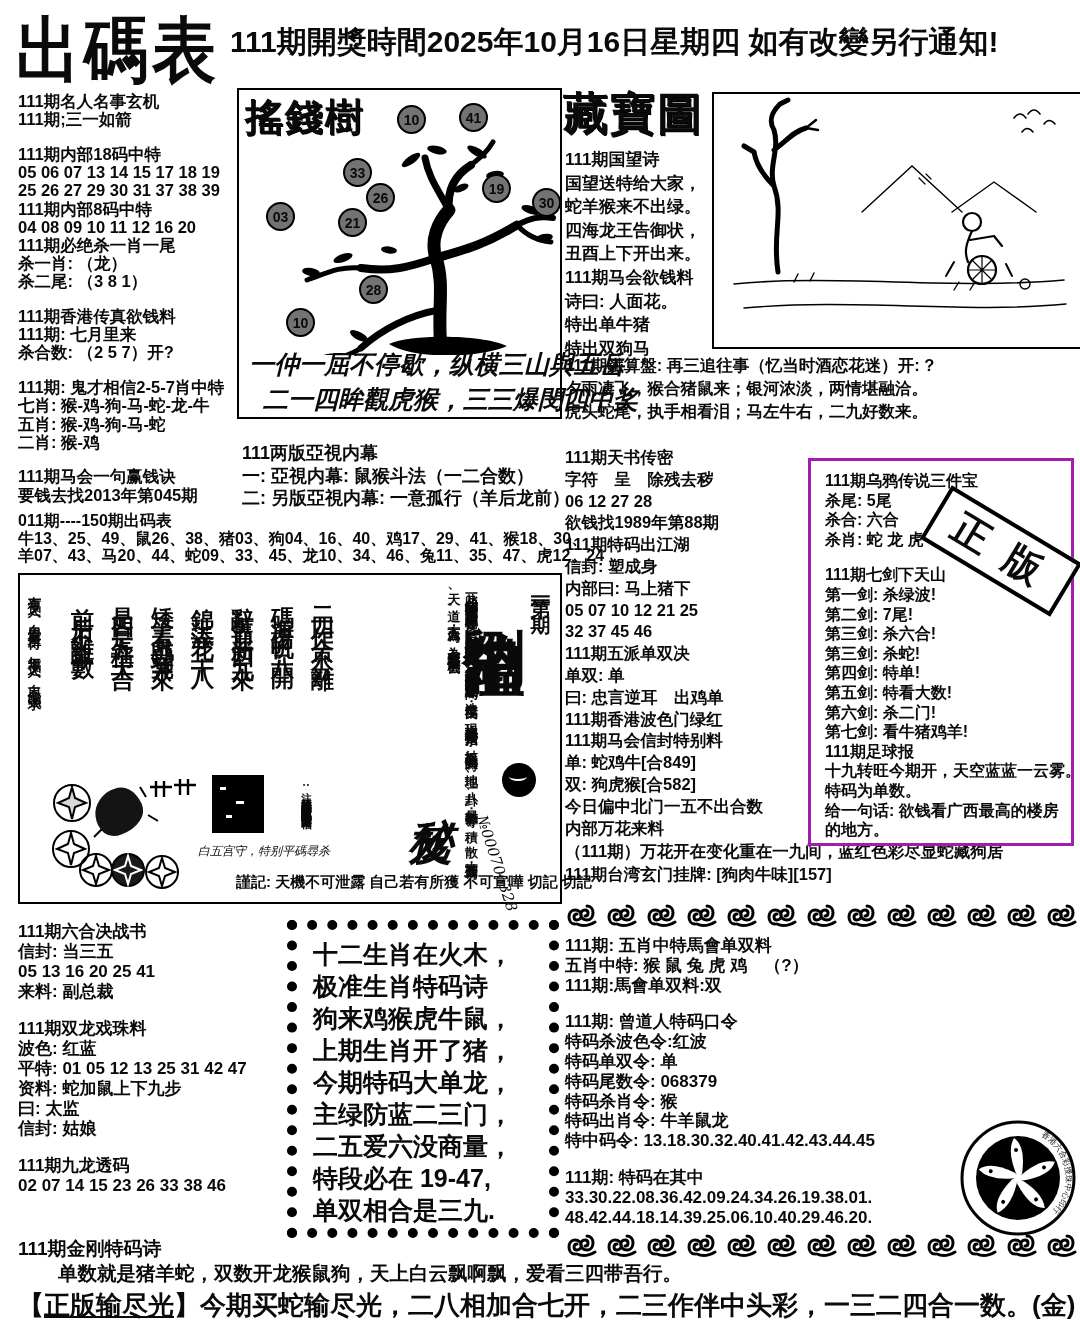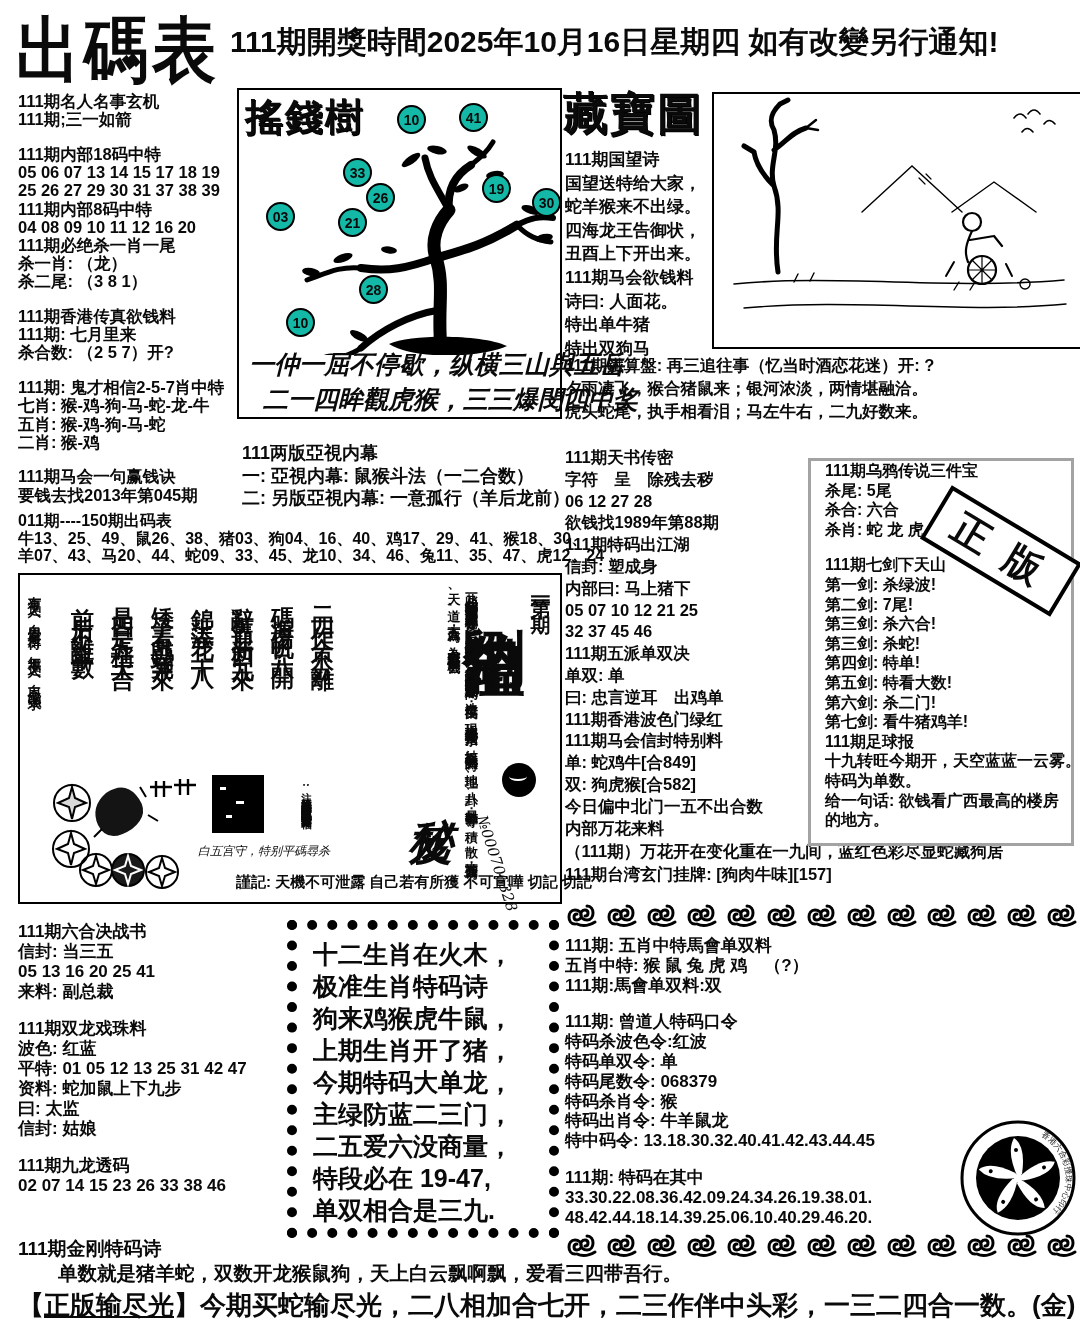--- a/index.html
+++ b/index.html
@@ -21,30 +21,30 @@
   .rm-wide{left:565px;top:354px;width:515px;font-size:16.5px;line-height:23px;}
   .rm-narrow{left:565px;top:447px;width:250px;font-size:16.5px;line-height:21.8px;}
   .rm-bottom{left:565px;top:840px;width:515px;font-size:16.5px;line-height:23px;}
   .bottom-left{left:18px;top:922px;width:290px;font-size:17px;line-height:20px;}
   .bottom-right{left:565px;top:936px;width:440px;font-size:17px;line-height:19.8px;}
   
   .tree-box{left:237px;top:88px;width:321px;height:327px;border:2px solid #000;}
   .tree-title{left:6px;top:2px;font-size:38px;font-weight:900;font-family:"DejaVu Serif",serif;
               letter-spacing:2px;text-shadow:1px 1px 0 #000;}
   .circle-num{position:absolute;width:25px;height:25px;border:2px solid #000;border-radius:50%;
-              background:#14b8a6;font-size:14px;font-weight:bold;display:flex;align-items:center;
+              background:#737373;font-size:14px;font-weight:bold;display:flex;align-items:center;
               justify-content:center;z-index:3;}
   .verse{position:absolute;left:10px;font-size:25px;font-weight:bold;font-style:italic;
          font-family:"DejaVu Serif",serif;white-space:nowrap;}
   .big-box{left:18px;top:573px;width:540px;height:327px;border:2px solid #000;}
   .pic-box{left:712px;top:92px;width:366px;height:253px;border:2px solid #000;background:#fff;}
   .treasure-title{left:563px;top:84px;font-size:45px;font-weight:900;
                   font-family:"DejaVu Serif",serif;letter-spacing:2px;text-shadow:1px 1px 0 #000;}
-  .crow-box{left:808px;top:458px;width:266px;height:388px;border:3px solid #a3a3a3;
-            padding:0 0 0 14px;box-sizing:border-box;font-size:16px;line-height:19.6px;font-weight:bold;}
+  .crow-box{left:808px;top:458px;width:266px;height:388px;border:3px solid #a21caf;
+            padding:10px 0 0 14px;box-sizing:border-box;font-size:16px;line-height:19.6px;font-weight:bold;}
   .stamp{left:925px;top:520px;width:152px;height:62px;border:4px solid #000;
          transform:rotate(31deg);display:flex;align-items:center;justify-content:center;
          font-size:38px;font-weight:900;letter-spacing:22px;padding-left:14px;
          background:rgba(255,255,255,.88);z-index:5;box-sizing:border-box;}
   .mid-box{left:287px;top:920px;width:272px;height:318px;border:10px dotted #000;
            box-sizing:border-box;padding:8px 0 0 16px;font-size:25px;line-height:32px;font-weight:bold;}
   .jingang-title{left:18px;top:1236px;font-size:19px;font-weight:bold;}
   .jingang-line{left:18px;top:1260px;width:1010px;font-size:19.5px;font-weight:bold;margin-left:40px;}
   .footer-line{left:18px;top:1288px;width:1044px;text-align:center;font-size:26px;font-weight:bold;}
   .footer-line .u{text-decoration:underline;}

